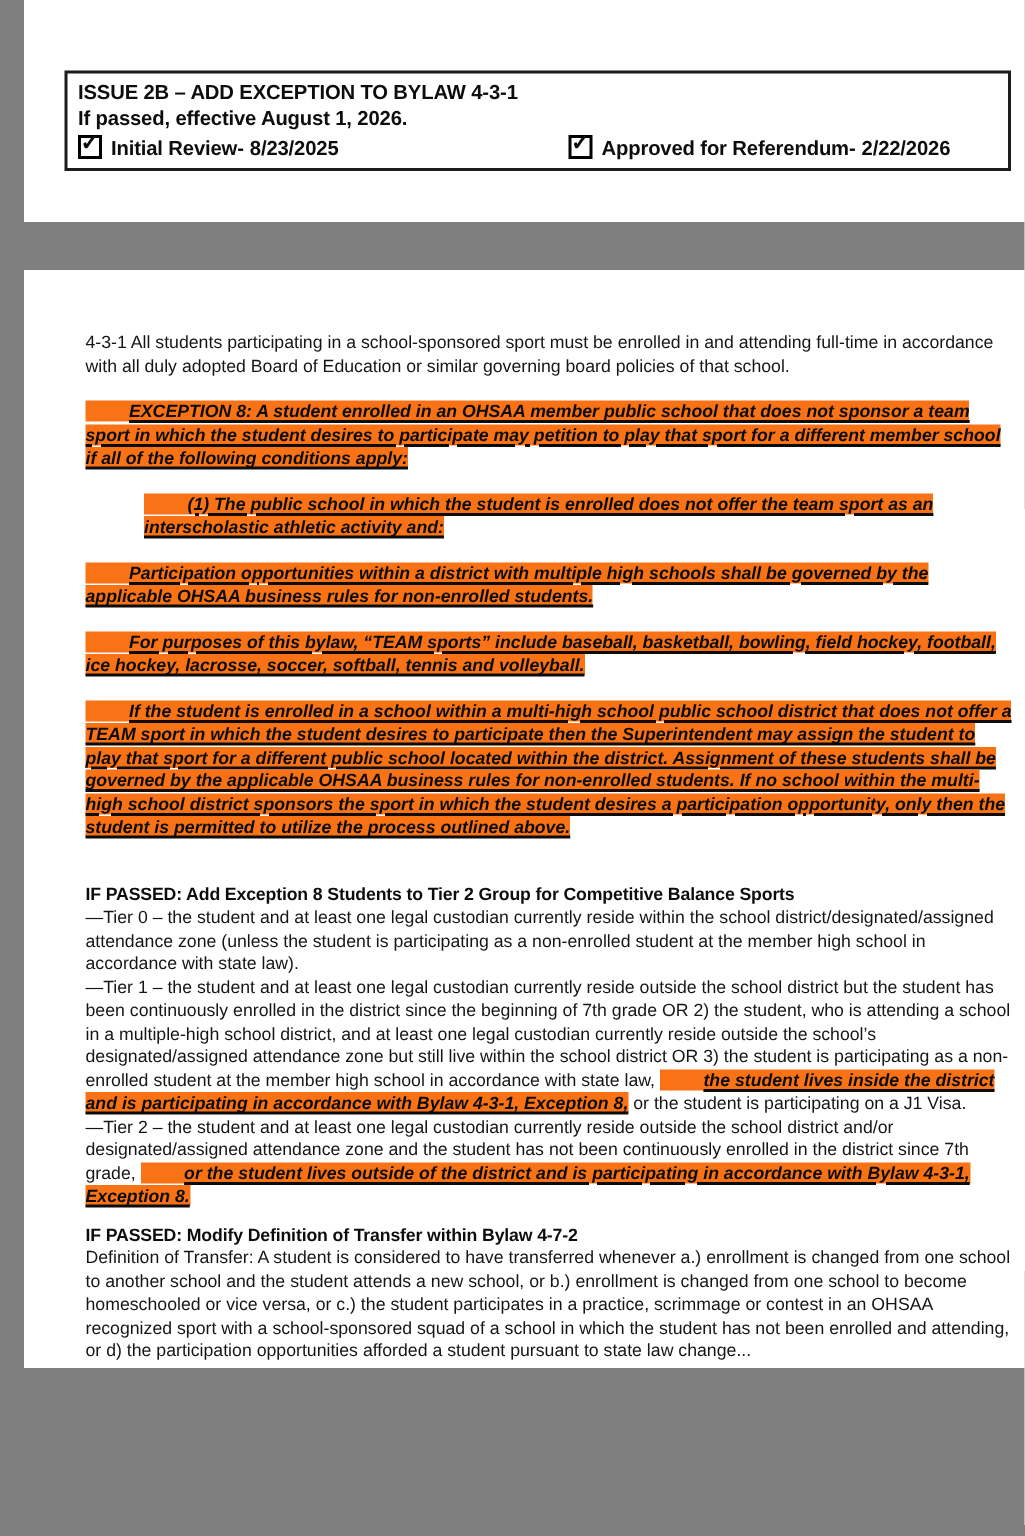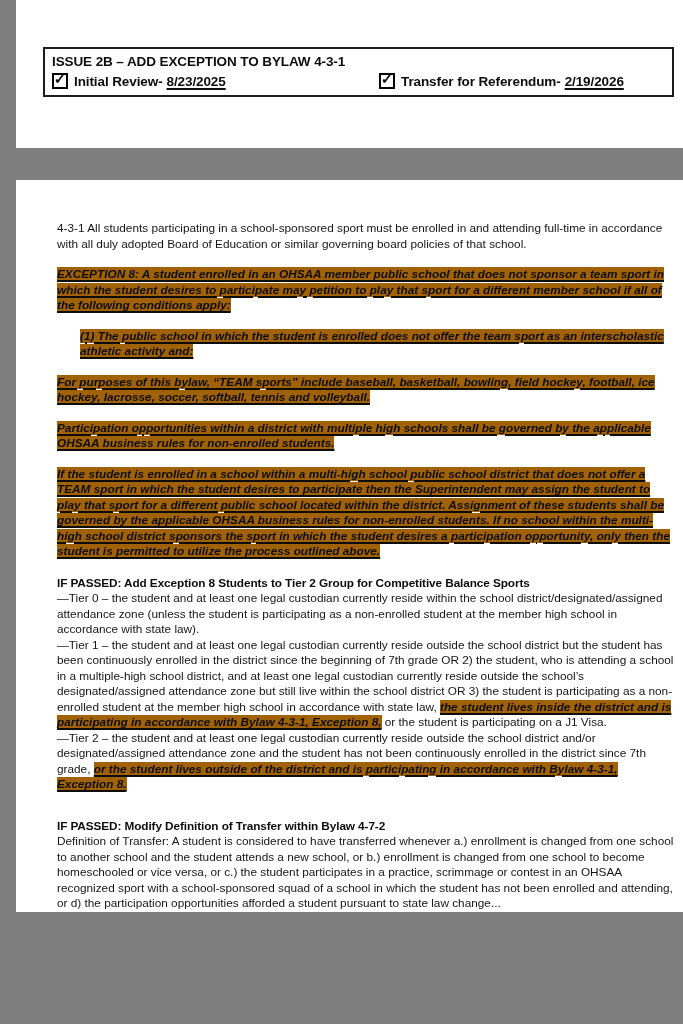--- a/index.html
+++ b/index.html
@@ -25,76 +25,78 @@
   .cb{
     width:12px;height:12px;border:2px solid #000;display:inline-flex;
     align-items:center;justify-content:center;margin-right:6px;flex:0 0 auto;
     position:relative;background:#fff;
   }
   .cb .glyph{
     font-size:15px;font-weight:bold;line-height:10px;position:relative;top:-2px;left:0px;
   }
   .cb-label{letter-spacing:-0.1px;text-align:right;}
   .cb-date{
-    margin-left:4px;text-decoration:underline;text-decoration-thickness:1.5px;
+    margin-left:4px;text-decoration-thickness:1.5px;
     text-underline-offset:2px;letter-spacing:-0.1px;
   }
   .main-sheet{
     position:absolute;left:16px;top:180px;width:667px;height:732px;background:#ffffff;
     box-sizing:border-box;padding:41px 6px 0 41px;overflow:hidden;
   }
   .main-sheet p{margin:0;font-size:11.8px;line-height:15.5px;color:#151515;}
   p.sp{margin-bottom:15px;}
-  .indent{margin-left:23px;}
+  .indent{margin-left:39px;}
   .hl,.run.hl{
-    background:#a16207;font-weight:bold;font-style:italic;
+    background:#f97316;font-weight:bold;font-style:italic;
     text-decoration:underline;text-decoration-thickness:1.5px;text-underline-offset:1.5px;
     color:#0c0c0c;
+    padding-left:29px;
   }
   p.heading{font-weight:bold;color:#0d0d0d;letter-spacing:-0.1px;}
-  p.heading.h1{margin-top:16px;}
-  p.heading.h2{margin-top:26px;}
+  p.heading.h1{margin-top:29px;}
+  p.heading.h2{margin-top:10px;}
 </style>
 </head>
 <body>
 
 <div class="top-sheet">
   <div class="issue-box">
     <div class="issue-title">ISSUE 2B – ADD EXCEPTION TO BYLAW 4-3-1</div>
+    <div class="issue-subtitle">If passed, effective August 1, 2026.</div>
     <div class="checkbox-row">
       <div class="cb-item first">
         <span class="cb">
             <span class="glyph">✓</span>
           </span>
         <span class="cb-label">Initial Review-</span>
         <span class="cb-date">8/23/2025</span>
       </div>
       <div class="cb-item">
         <span class="cb">
             <span class="glyph">✓</span>
           </span>
-        <span class="cb-label">Transfer for Referendum-</span>
-        <span class="cb-date">2/19/2026</span>
+        <span class="cb-label">Approved for Referendum-</span>
+        <span class="cb-date">2/22/2026</span>
       </div>
     </div>
   </div>
 </div>
 
 <div class="main-sheet">
   <p class="sp">4-3-1 All students participating in a school-sponsored sport must be enrolled in and attending full-time in accordance with all duly adopted Board of Education or similar governing board policies of that school.</p>
 
   <p class="sp"><span class="hl">EXCEPTION 8: A student enrolled in an OHSAA member public school that does not sponsor a team sport in which the student desires to participate may petition to play that sport for a different member school if all of the following conditions apply:</span></p>
 
   <div class="indent">
     <p class="sp"><span class="hl">(1) The public school in which the student is enrolled does not offer the team sport as an interscholastic athletic activity and:</span></p>
   </div>
 
+  <p class="sp"><span class="hl">Participation opportunities within a district with multiple high schools shall be governed by the applicable OHSAA business rules for non-enrolled students.</span></p>
+
   <p class="sp"><span class="hl">For purposes of this bylaw, “TEAM sports” include baseball, basketball, bowling, field hockey, football, ice hockey, lacrosse, soccer, softball, tennis and volleyball.</span></p>
-
-  <p class="sp"><span class="hl">Participation opportunities within a district with multiple high schools shall be governed by the applicable OHSAA business rules for non-enrolled students.</span></p>
 
   <p class="sp"><span class="hl">If the student is enrolled in a school within a multi-high school public school district that does not offer a TEAM sport in which the student desires to participate then the Superintendent may assign the student to play that sport for a different public school located within the district. Assignment of these students shall be governed by the applicable OHSAA business rules for non-enrolled students. If no school within the multi-high school district sponsors the sport in which the student desires a participation opportunity, only then the student is permitted to utilize the process outlined above.</span></p>
 
   <p class="heading h1">IF PASSED: Add Exception 8 Students to Tier 2 Group for Competitive Balance Sports</p>
   <p><span class="run plain">—Tier 0 – the student and at least one legal custodian currently reside within the school district/designated/assigned attendance zone (unless the student is participating as a non-enrolled student at the member high school in accordance with state law).</span></p>
   <p><span class="run plain">—Tier 1 – the student and at least one legal custodian currently reside outside the school district but the student has been continuously enrolled in the district since the beginning of 7th grade OR 2) the student, who is attending a school in a multiple-high school district, and at least one legal custodian currently reside outside the school’s designated/assigned attendance zone but still live within the school district OR 3) the student is participating as a non-enrolled student at the member high school in accordance with state law, </span><span class="run hl">the student lives inside the district and is participating in accordance with Bylaw 4-3-1, Exception 8,</span><span class="run plain"> or the student is participating on a J1 Visa.</span></p>
   <p><span class="run plain">—Tier 2 – the student and at least one legal custodian currently reside outside the school district and/or designated/assigned attendance zone and the student has not been continuously enrolled in the district since 7th grade, </span><span class="run hl">or the student lives outside of the district and is participating in accordance with Bylaw 4-3-1, Exception 8.</span></p>
 
   <p class="heading h2">IF PASSED: Modify Definition of Transfer within Bylaw 4-7-2</p>
   <p>Definition of Transfer: A student is considered to have transferred whenever a.) enrollment is changed from one school to another school and the student attends a new school, or b.) enrollment is changed from one school to become homeschooled or vice versa, or c.) the student participates in a practice, scrimmage or contest in an OHSAA recognized sport with a school-sponsored squad of a school in which the student has not been enrolled and attending, or d) the participation opportunities afforded a student pursuant to state law change...</p>

